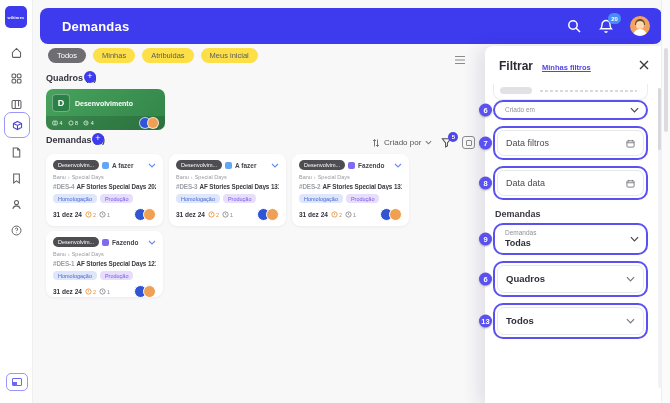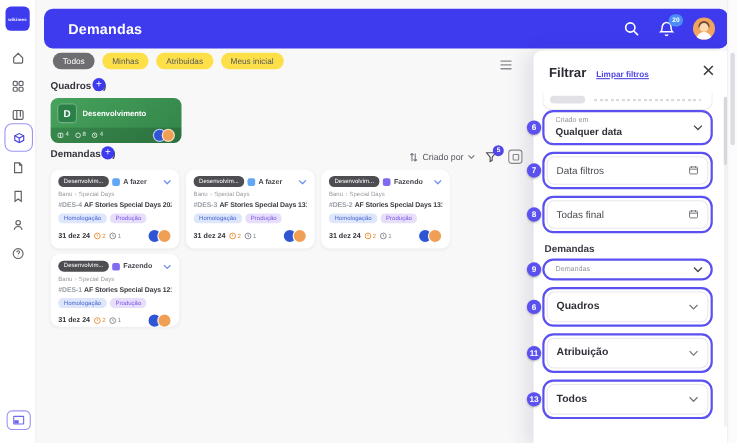--- a/index.html
+++ b/index.html
@@ -419,40 +419,39 @@
     <span class="c-avs">
         <span class="mini-av blue"></span>
         <span class="mini-av orange"></span>
       </span>
   </div>
 </div>
 
 <div class="fpanel">
   <div class="fp-head">
     <span class="fp-title">Filtrar</span>
-    <span class="fp-clear">Limpar filtros</span>
+    <span class="fp-clear">Minhas filtros</span>
   </div>
   <div class="fp-close">
     <svg viewBox="0 0 12 12" fill="none" stroke="currentColor" stroke-width="1.4">
         <path d="M2 2l8 8M10 2l-8 8"></path>
       </svg>
   </div>
 
   <div class="fp-body">
     <div class="fp-partial">
       <span class="pill"></span>
       <span class="faint"></span>
     </div>
 
 
     <div class="fitem">
       <span class="badge">6</span>
       <div class="fp-select">
         <div class="fp-flabel">Criado em</div>
-        <div class="fp-fvalue">Qualquer data</div>
         <span class="fp-chev">
             <svg viewBox="0 0 10 6" width="9" height="6" fill="none" stroke="currentColor" stroke-width="1.3">
               <path d="M1 1l4 4 4-4"></path>
             </svg>
           </span>
       </div>
     </div>
 
     <div class="fitem">
       <span class="badge">7</span>
@@ -466,37 +465,38 @@
               </svg>
             </span>
         </div>
       </div>
     </div>
 
     <div class="fitem">
       <span class="badge">8</span>
       <div class="fp-hlwrap">
         <div class="fp-inner">
-          <span>Todas final</span>
+          <span>Data data</span>
           <span class="ric">
               <svg viewBox="0 0 10 10" width="9" height="9" fill="none" stroke="currentColor" stroke-width="1">
                 <rect x="1" y="2" width="8" height="7" rx="1"></rect>
                 <path d="M3 1v2M7 1v2M1 4.2h8"></path>
               </svg>
             </span>
         </div>
       </div>
     </div>
 
     <div class="fp-label">Demandas</div>
 
     <div class="fitem">
       <span class="badge">9</span>
       <div class="fp-select">
         <div class="fp-flabel">Demandas</div>
+        <div class="fp-fvalue">Todas</div>
         <span class="fp-chev">
             <svg viewBox="0 0 10 6" width="9" height="6" fill="none" stroke="currentColor" stroke-width="1.3">
               <path d="M1 1l4 4 4-4"></path>
             </svg>
           </span>
       </div>
     </div>
 
     <div class="fitem">
       <span class="badge">6</span>
@@ -505,33 +505,20 @@
           <span>Quadros</span>
           <span class="ric">
               <svg viewBox="0 0 10 6" width="9" height="6" fill="none" stroke="currentColor" stroke-width="1.3">
                 <path d="M1 1l4 4 4-4"></path>
               </svg>
             </span>
         </div>
       </div>
     </div>
 
-    <div class="fitem">
-      <span class="badge">11</span>
-      <div class="fp-hlwrap">
-        <div class="fp-inner tall">
-          <span>Atribuição</span>
-          <span class="ric">
-              <svg viewBox="0 0 10 6" width="9" height="6" fill="none" stroke="currentColor" stroke-width="1.3">
-                <path d="M1 1l4 4 4-4"></path>
-              </svg>
-            </span>
-        </div>
-      </div>
-    </div>
 
     <div class="fitem">
       <span class="badge">13</span>
       <div class="fp-hlwrap">
         <div class="fp-inner tall">
           <span>Todos</span>
           <span class="ric">
               <svg viewBox="0 0 10 6" width="9" height="6" fill="none" stroke="currentColor" stroke-width="1.3">
                 <path d="M1 1l4 4 4-4"></path>
               </svg>

